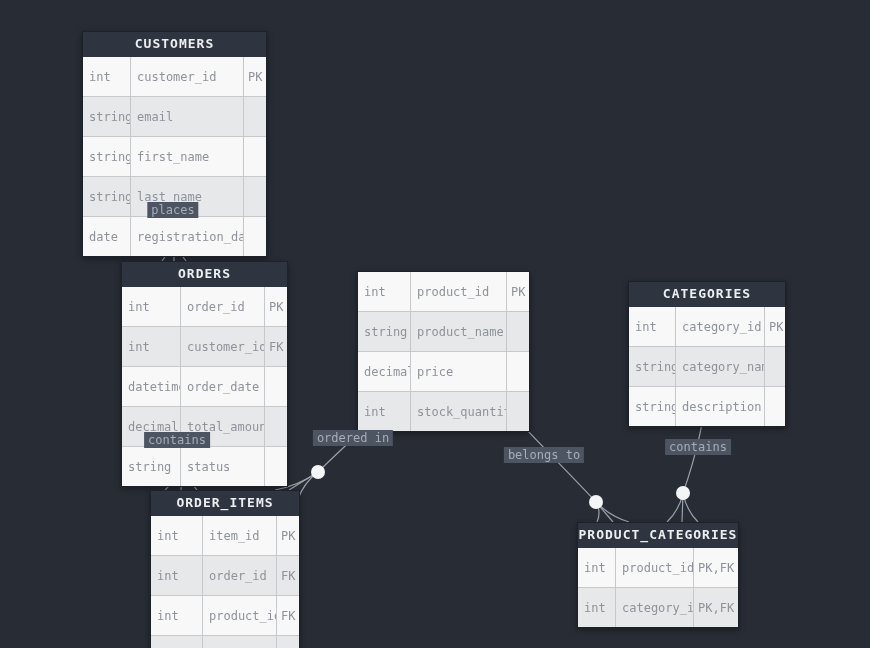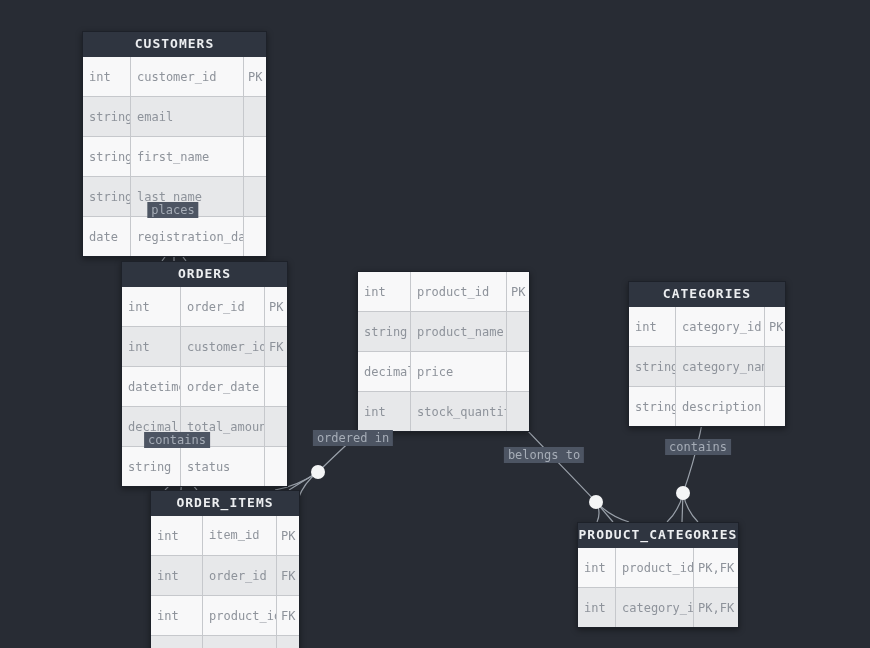--- a/index.html
+++ b/index.html
@@ -190,21 +190,21 @@
       <div class="trow">
         <div class="cell" style="width: 47px;">string</div>
         <div class="cell" style="width: 89px; flex: 1 1 0%;">description</div>
         <div class="cell" style="width: 20px;"></div>
       </div>
     </div>
     <div class="er-table" style="left: 150px; top: 490px; width: 148px;">
       <div class="thead">ORDER_ITEMS</div>
       <div class="trow">
         <div class="cell" style="width: 52px;">int</div>
-        <div class="cell" style="width: 74px; flex: 1 1 0%; font-family: Liberation Mono, monospace;">item_id</div>
+        <div class="cell" style="width: 74px; flex: 1 1 0%;">item_id</div>
         <div class="cell" style="width: 22px;">PK</div>
       </div>
       <div class="trow alt">
         <div class="cell" style="width: 52px;">int</div>
         <div class="cell" style="width: 74px; flex: 1 1 0%;">order_id</div>
         <div class="cell" style="width: 22px;">FK</div>
       </div>
       <div class="trow">
         <div class="cell" style="width: 52px;">int</div>
         <div class="cell" style="width: 74px; flex: 1 1 0%;">product_id</div>

